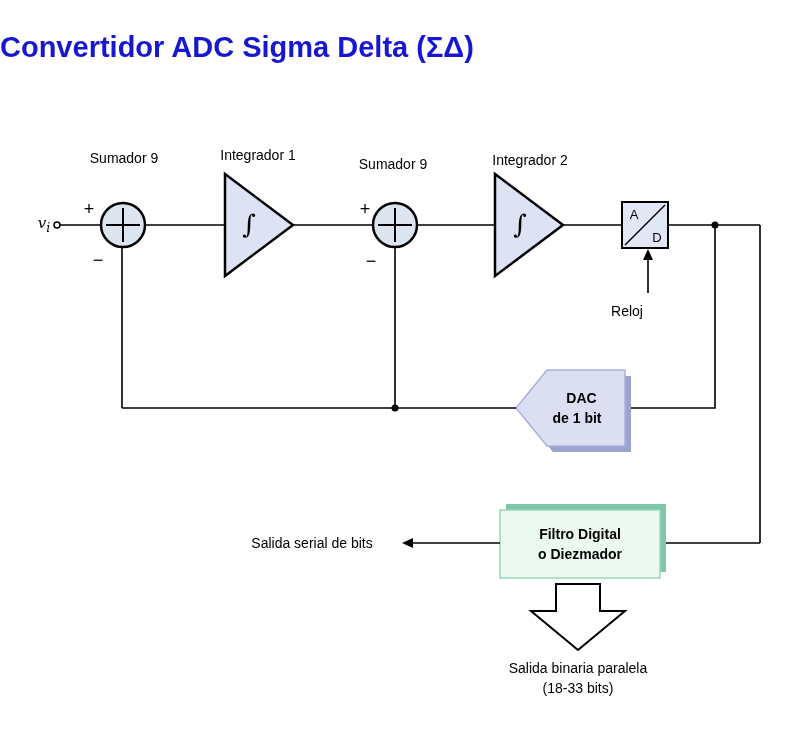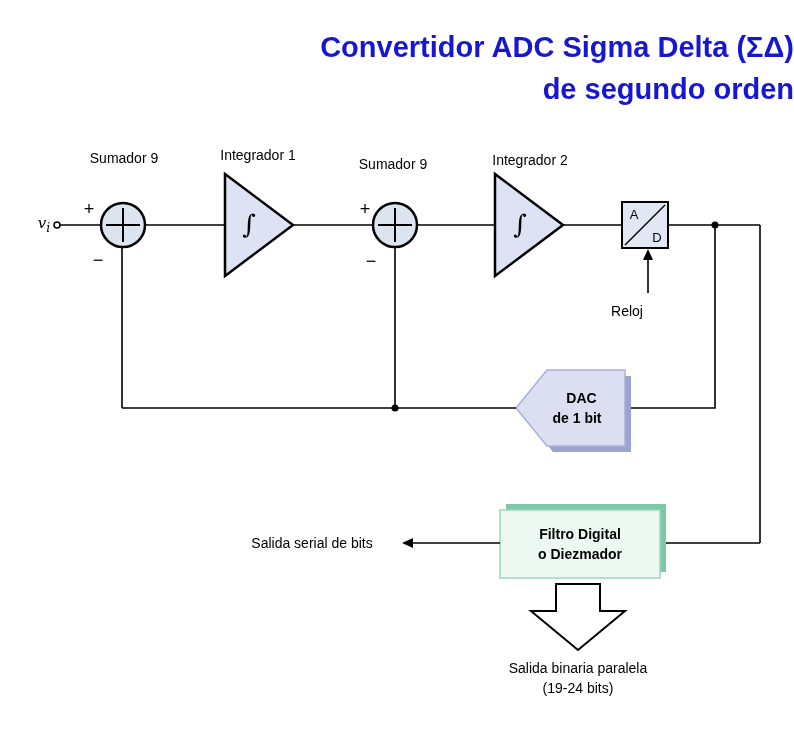--- a/index.html
+++ b/index.html
@@ -16,21 +16,21 @@
     transform:translate(-50%,-50%);
     font-size:14px;
     color:#000;
     white-space:nowrap;
     text-align:center;
   }
   .title{
     position:absolute;
     transform:translate(-50%,-50%);
     width:100%;
-    text-align:right;
+    text-align:left;
     font-size:29px;
     font-weight:bold;
     color:var(--c-title,#1717d1);
     white-space:nowrap;
   }
   .bold{font-weight:bold;}
   .sign{font-size:18px;}
   .integral{
     font-family:"DejaVu Serif",serif;
     font-style:italic;
@@ -91,21 +91,20 @@
     <rect x="506" y="504" width="160" height="68" style="fill:var(--c-filter_shadow,#7fc7ab)"></rect>
     <rect x="500" y="510" width="160" height="68" style="fill:var(--c-filter,#ecf9f1);stroke:var(--c-filter_stroke,#9ad8bc)" stroke-width="1.5"></rect>
 
     <path d="M500,543 H412" stroke="#000" stroke-width="1.6" fill="none"></path>
     <polygon points="402,543 413,538 413,548" fill="#000"></polygon>
 
     <polygon points="556,584 600,584 600,611 625,611 578,650 531,611 556,611" fill="#ffffff" stroke="#000" stroke-width="2" stroke-linejoin="miter"></polygon>
   </svg>
 
   <div class="title" style="left:397px;top:47px;">Convertidor ADC Sigma Delta (ΣΔ)</div>
-  <div class="title" style="left:397px;top:89px;">de segundo orden</div>
 
   <div class="lbl" style="left:124px;top:158px;">Sumador 9</div>
   <div class="lbl" style="left:258px;top:155px;">Integrador 1</div>
   <div class="lbl" style="left:393px;top:164px;">Sumador 9</div>
   <div class="lbl" style="left:530px;top:160px;text-align:right;">Integrador 2</div>
   <div class="lbl" style="left:627px;top:311px;text-align:right;">Reloj</div>
 
   <div class="lbl serifmath" style="left:44px;top:224px;font-style:italic;">
     <span>v</span><sub>i</sub>
   </div>
@@ -122,15 +121,15 @@
   <div class="lbl adc-letter" style="left:657px;top:237px;">D</div>
 
   <div class="lbl bold" style="left:577px;top:398px;padding-left:9px;">DAC</div>
   <div class="lbl bold" style="left:577px;top:418px;">de 1 bit</div>
 
   <div class="lbl bold" style="left:580px;top:534px;">Filtro Digital</div>
   <div class="lbl bold" style="left:580px;top:554px;">o Diezmador</div>
 
   <div class="lbl" style="left:312px;top:543px;">Salida serial de bits</div>
   <div class="lbl" style="left:578px;top:668px;">Salida binaria paralela</div>
-  <div class="lbl" style="left:578px;top:688px;">(19-24 bits)</div>
+  <div class="lbl" style="left:578px;top:688px;">(18-33 bits)</div>
 
 </div>
 
 </body></html>

